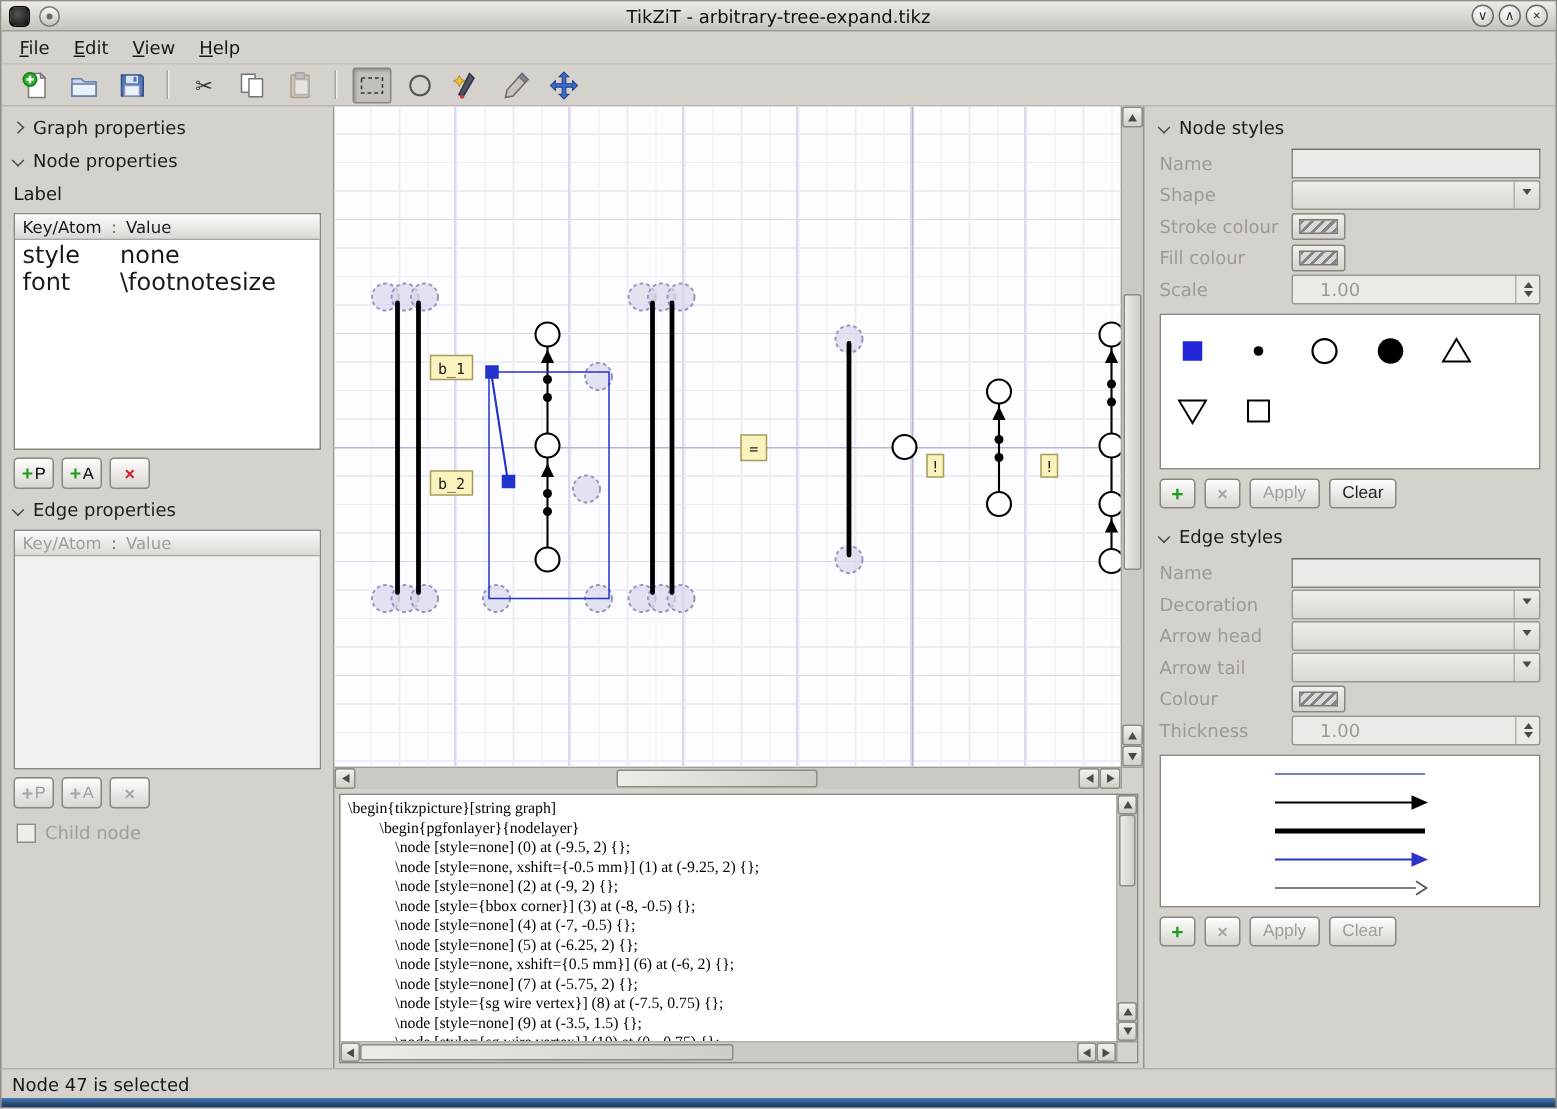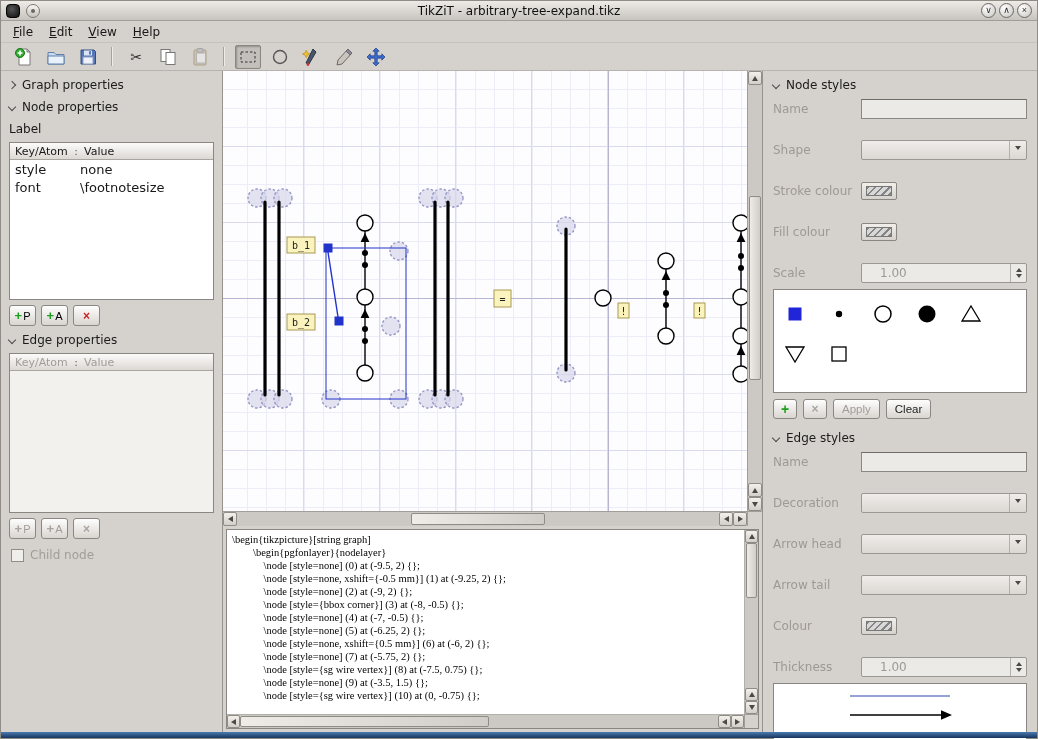--- a/index.html
+++ b/index.html
@@ -48,21 +48,21 @@
 .label-row{display:flex;align-items:center;gap:8px;padding:2px 2px}
 .field{flex:1;height:20px;border:1px solid #8a8681;border-top-color:#6f6b66;background:#fff;font:12px "DejaVu Sans",sans-serif;padding:0 4px;min-width:0}
 .field.dis{background:#eceae6;color:#9d9994}
 .prop-table{border:1px solid #8a8681;background:#fff;display:flex;flex-direction:column;margin:0 2px;flex:none}
 .prop-table.node{height:158px}
 .prop-table.edge{height:160px}
 .pt-head{display:flex;flex:none;height:17px;font-size:11px;background:linear-gradient(#fcfbfa,#dcd8d4);border-bottom:1px solid #a9a5a0;align-items:center}
 .pt-h1{width:60px;padding-left:5px}
 .pt-sep{width:12px;text-align:center;color:#6b6762}
 .pt-h2{flex:1;padding-left:2px}
-.pt-body{flex:1;overflow:hidden;font-size:13px}
+.pt-body{flex:1;overflow:hidden;font-size:16px}
 .pt-row{display:flex;height:18px;align-items:center}
 .pt-c1{width:70px;padding-left:5px}
 .pt-c2{flex:1}
 .prop-table.disabled .pt-head{color:#a19d98}
 .prop-table.disabled .pt-body{background:#f2f1ee}
 .btn-row{display:flex;gap:5px;padding:1px 2px;align-items:center;flex:none}
 .sm-btn{height:21px;min-width:27px;border:1px solid #8a8681;border-radius:3px;background:linear-gradient(#fefefe,#d9d5d0);font-size:11px;display:flex;align-items:center;justify-content:center;gap:1px;padding:0 4px}
 .sm-btn .plus{color:#1e9e1e;font-weight:bold;font-size:13px;line-height:1}
 .sm-btn .xred{color:#cc2222;font-weight:bold;font-size:12px;line-height:1}
 .btn-row.disabled .sm-btn{color:#a19d98}
@@ -104,21 +104,21 @@
 .tri.sm.down{border-top-width:4px;margin-bottom:0}
 
 
 .code-wrap{flex:1;margin:3px;border:1px solid #8a8681;background:#fff;display:grid;grid-template-columns:1fr 14px;grid-template-rows:1fr 14px;min-height:0}
 .code{grid-area:1/1;font-family:Liberation Serif, serif;font-size:10.5px;line-height:13px;padding:3px 5px;overflow:hidden;white-space:pre;color:#000}
 .code-wrap .sb-v{border-left:1px solid #b3afaa}
 .code-wrap .sb-h{border-top:1px solid #b3afaa}
 .code-wrap .sb-btn{width:13px;height:13px}
 
 
-.form{display:flex;flex-direction:column;gap:20px;padding:0 2px;flex:none}
+.form{display:flex;flex-direction:column;gap:0;padding:0 2px;flex:none}
 .frow{display:flex;align-items:center;height:21px}
 .frow label{width:88px;flex:none;color:#9d9994;font-size:12px}
 .ctrl{flex:1;display:flex;min-width:0}
 .combo{flex:1;height:20px;border:1px solid #9b9792;border-radius:2px;background:linear-gradient(#f0edea,#dbd7d2);display:flex;align-items:center;min-width:0}
 .combo-text{flex:1}
 .combo-btn{width:17px;height:100%;border-left:1px solid #b4b0ab;display:flex;align-items:center;justify-content:center}
 .swatch{width:36px;height:18px;border:1px solid #8a8681;border-radius:2px;background:linear-gradient(#f2efeb,#d6d2cd);display:flex;align-items:center;justify-content:center;padding:0}
 .hatch{width:26px;height:10px;background:repeating-linear-gradient(135deg,#858585 0 2px,#d8d8d8 2px 5px);border:1px solid #777}
 .spin{flex:1;height:20px;border:1px solid #9b9792;border-radius:2px;background:#eceae6;display:flex;align-items:center;min-width:0}
 .spin-val{flex:1;border:none;background:transparent;color:#9d9994;font:12px "DejaVu Sans",sans-serif;padding:0 18px;min-width:0}
@@ -689,14 +689,17 @@
       <div class="rp-btn-row">
         <button class="rp-btn icon green"><span>+</span></button>
         <button class="rp-btn icon gray"><span>×</span></button>
         <button class="rp-btn dis">Apply</button>
         <button class="rp-btn dis">Clear</button>
       </div>
       <div class="spacer"></div>
     </div>
   </div>
 
+  <div class="statusbar">
+    <span>Node 47 is selected</span>
+  </div>
   <div class="bottom-strip"></div>
 </div>
 
 </body></html>

